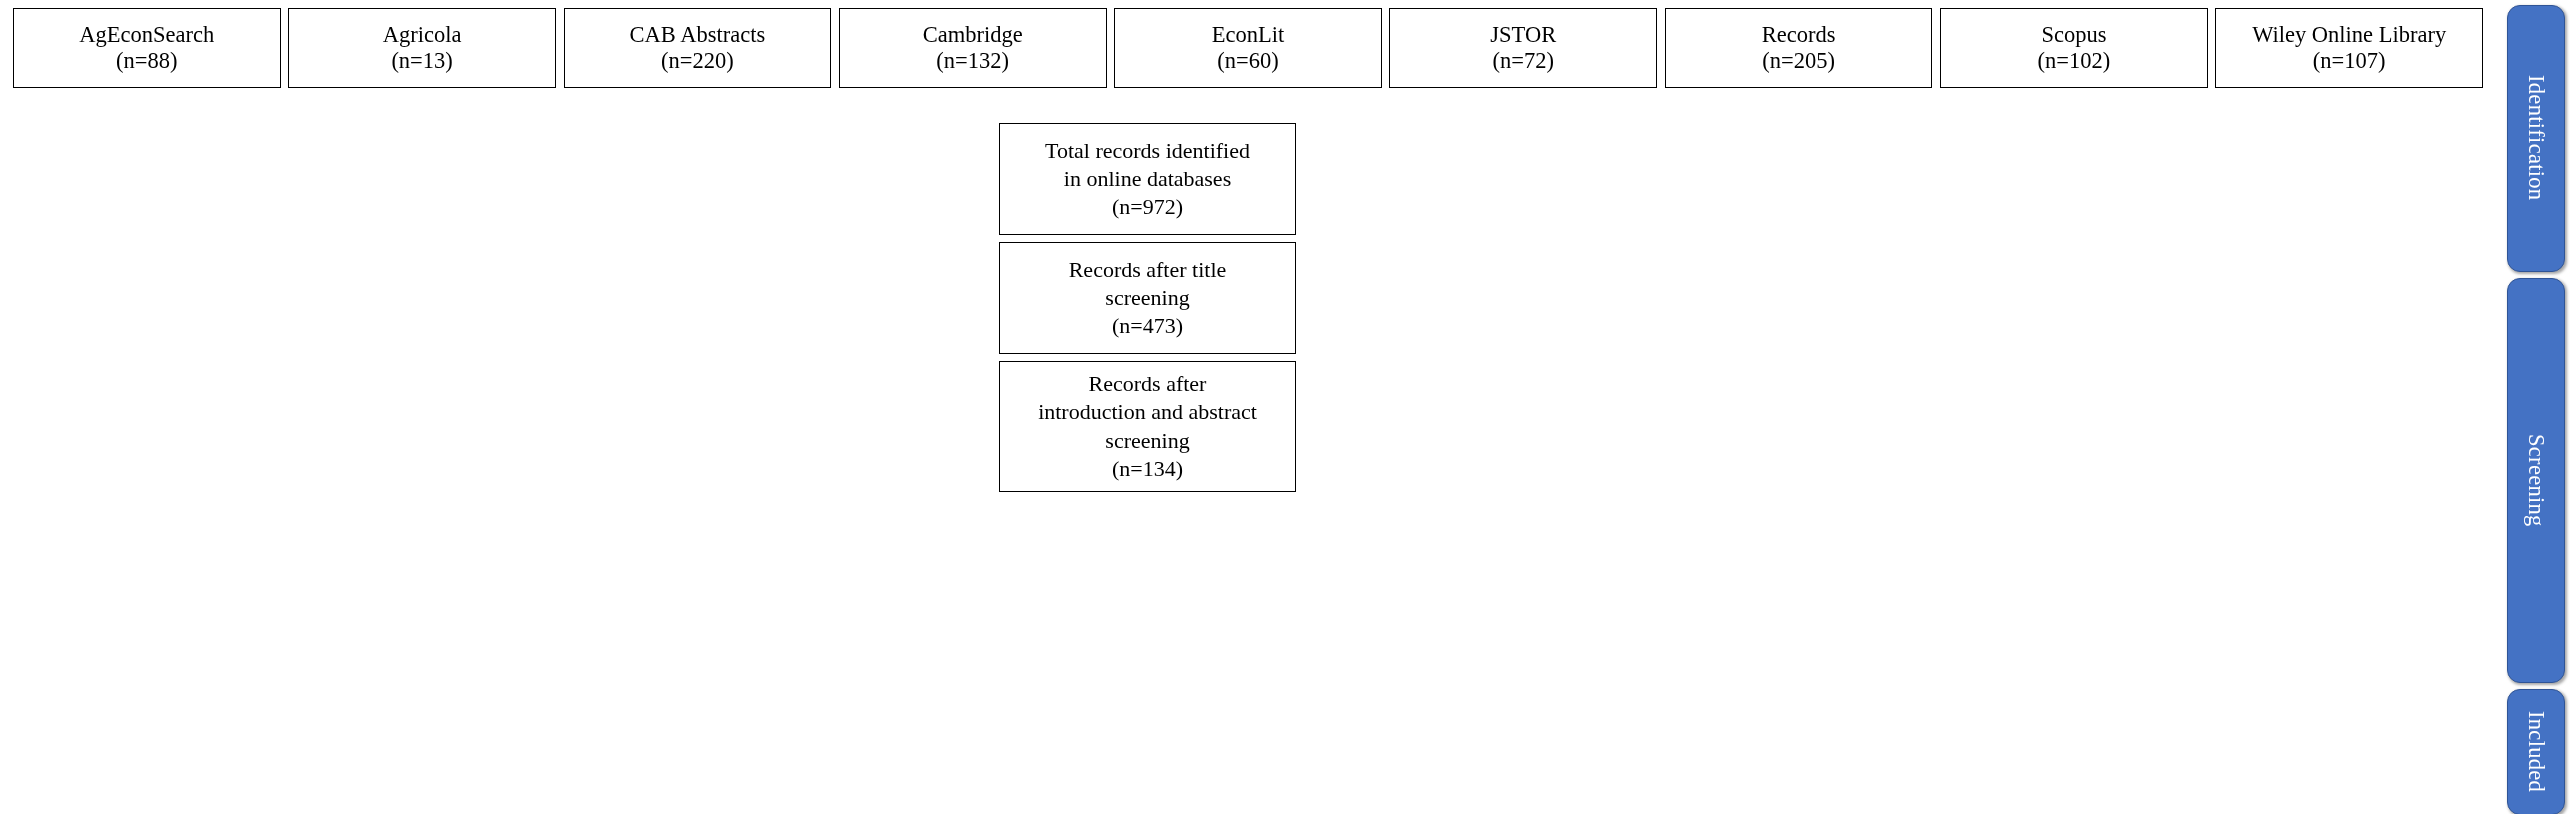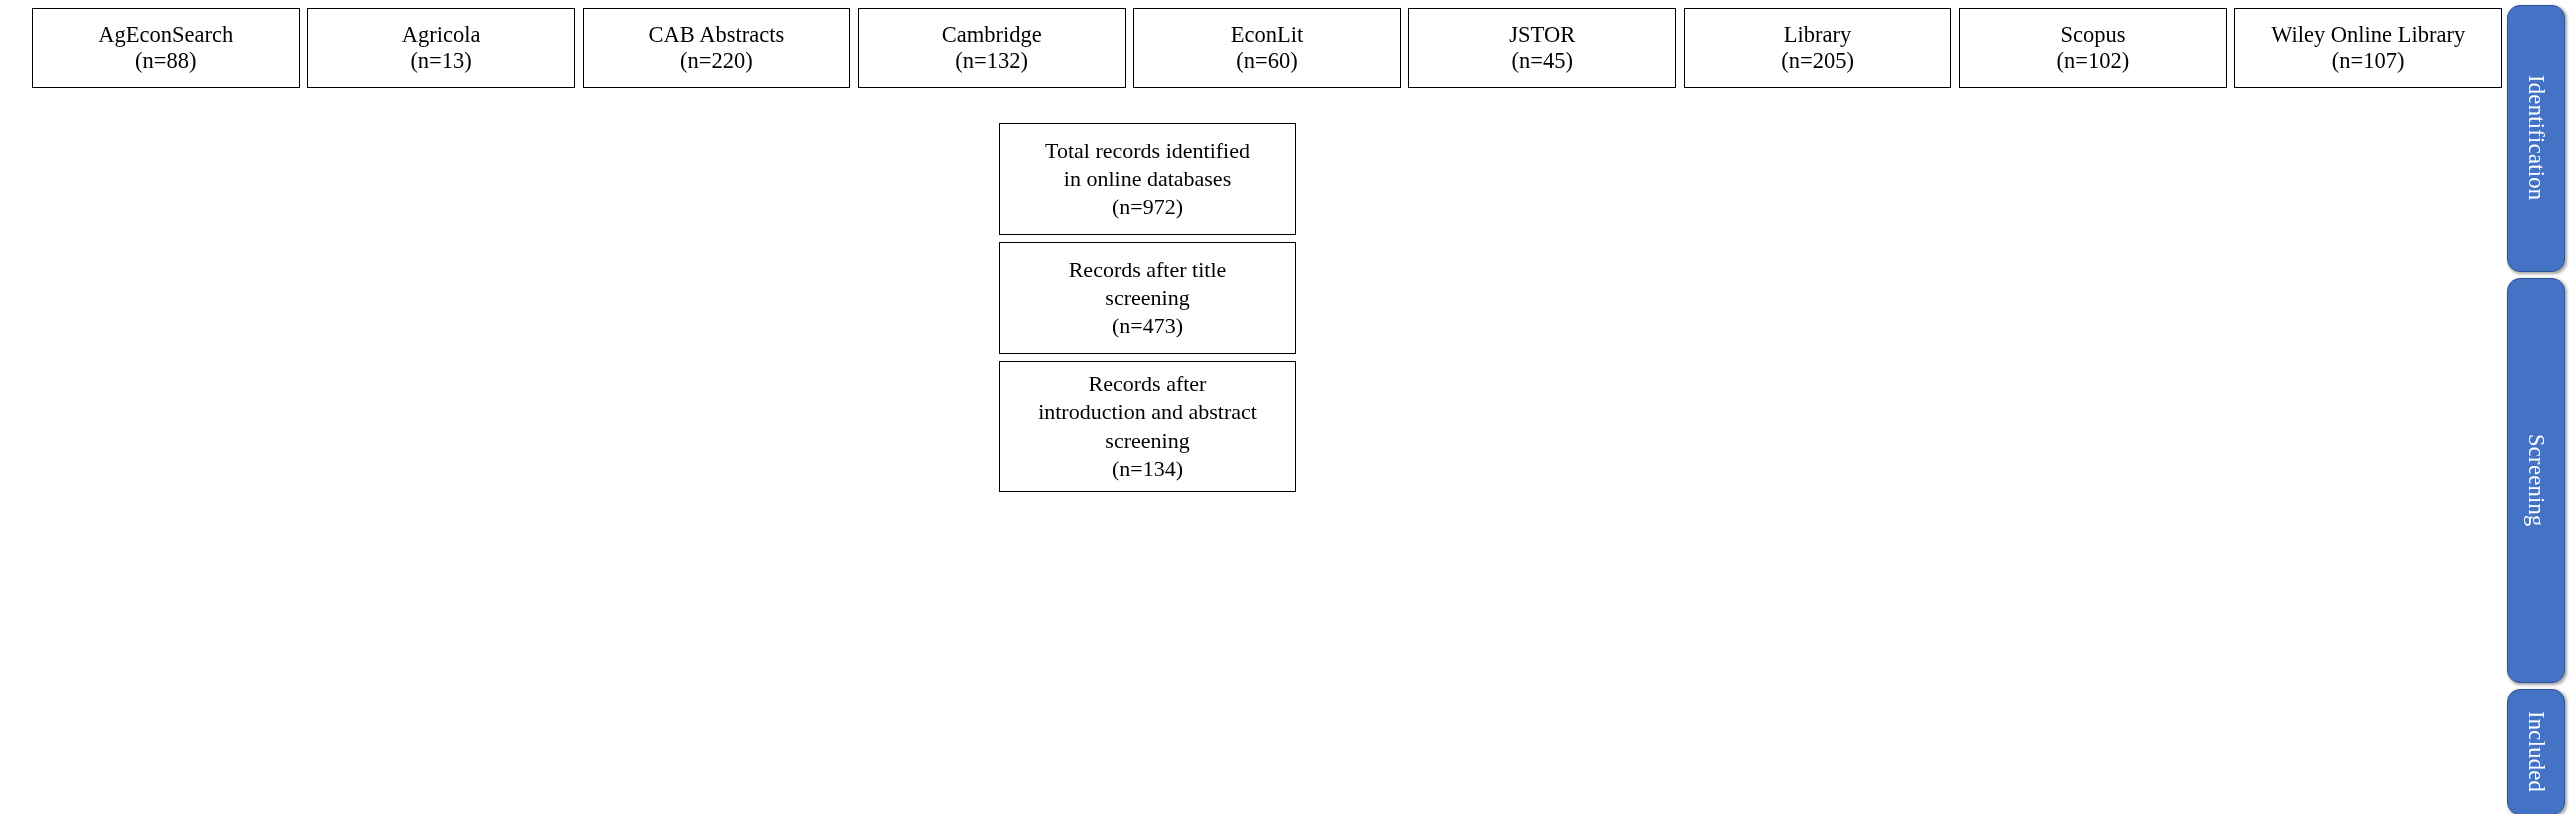--- a/index.html
+++ b/index.html
@@ -17,21 +17,21 @@
     position: relative;
     width: 2576px;
     height: 815px;
     background: #ffffff;
     overflow: hidden;
   }
 
   
   #source-row {
     position: absolute;
-    left: 22px;
+    left: 3px;
     top: 8.3px;
     width: 2470px;
     height: 80px;
     display: flex;
     flex-direction: row;
     align-items: stretch;
     gap: 7.7px;
     padding-left: 10px;
   }
 
@@ -153,25 +153,25 @@
       <span class="db-count">(n=132)</span>
     </div>
 
     <div class="source-box">
       <span class="db-name">EconLit</span>
       <span class="db-count">(n=60)</span>
     </div>
 
     <div class="source-box">
       <span class="db-name">JSTOR</span>
-      <span class="db-count">(n=45)</span>
-    </div>
-
-    <div class="source-box">
-      <span class="db-name">Library</span>
+      <span class="db-count">(n=72)</span>
+    </div>
+
+    <div class="source-box">
+      <span class="db-name">Records</span>
       <span class="db-count">(n=205)</span>
     </div>
 
     <div class="source-box">
       <span class="db-name">Scopus</span>
       <span class="db-count">(n=102)</span>
     </div>
 
     <div class="source-box">
       <span class="db-name">Wiley Online Library</span>

